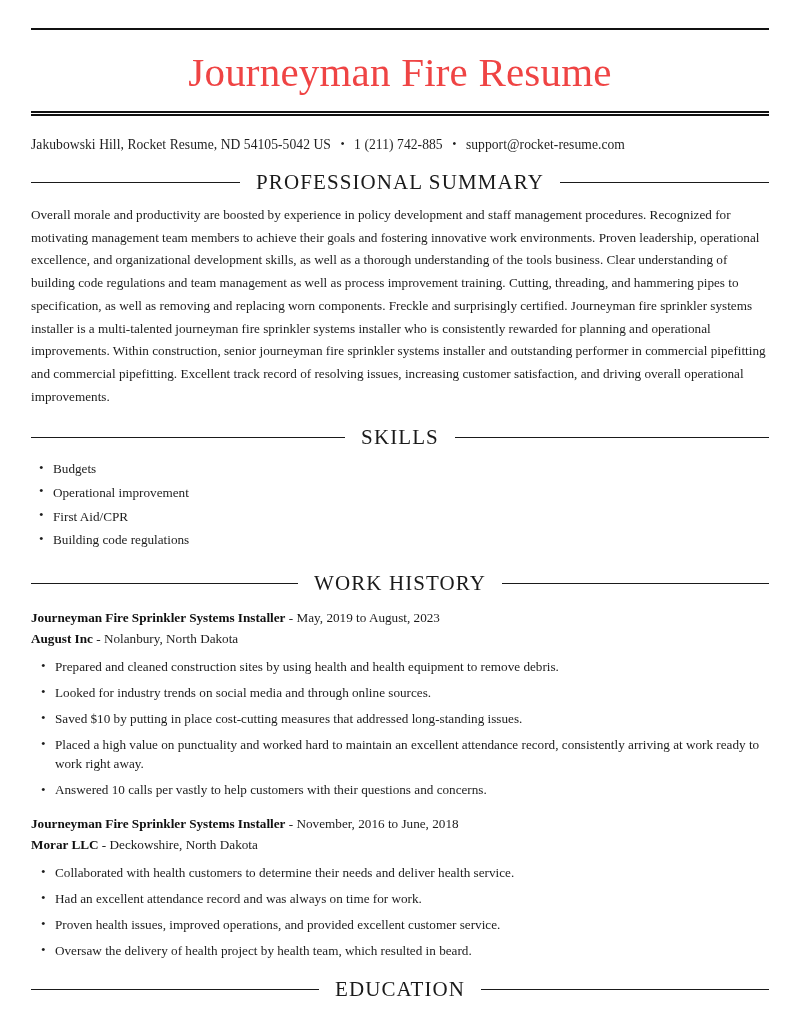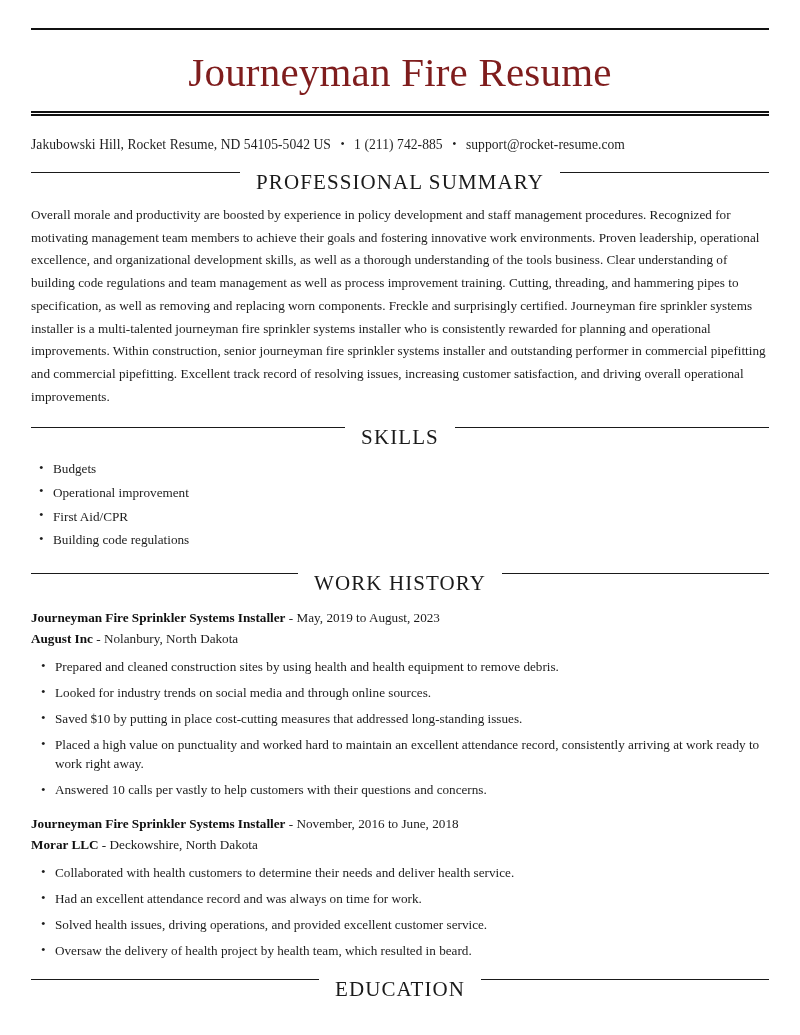--- a/index.html
+++ b/index.html
@@ -30,21 +30,21 @@
     border-top: 2.5px solid #111111;
     margin-top: 28px;
   }
   .doc-title {
     text-align: center;
     font-family: "Liberation Serif", "DejaVu Serif", serif;
     font-size: 41px;
     font-weight: 400;
     letter-spacing: 0.2px;
     line-height: 1.0;
-    color: #7f1d1d;
+    color: #ef4444;
     margin: 22px 0 0 0;
     padding-bottom: 18px;
   }
   .rule-double {
     height: 5px;
     border-top: 2.2px solid #111111;
     border-bottom: 2.2px solid #111111;
     box-sizing: border-box;
   }
   .contact-line {
@@ -59,20 +59,21 @@
     font-size: 12px;
     vertical-align: 1px;
   }
 
   
   .section {
     margin-top: 19px;
   }
   .section-head {
     display: flex;
+    align-items: center;
     width: 100%;
     gap: 0;
   }
   .section-head .bar {
     flex: 1 1 auto;
     height: 0;
     border-top: 1.2px solid #1a1a1a;
   }
   .section-head .bar.left { margin-right: 16px; }
   .section-head .bar.right { margin-left: 16px; }
@@ -235,21 +236,21 @@
     <div class="job">
       <div class="job-line">
         <span class="strong">Journeyman Fire Sprinkler Systems Installer</span><span class="sep-dash"> - </span><span>November, 2016 to June, 2018</span>
       </div>
       <div class="job-line">
         <span class="strong">Morar LLC</span><span class="sep-dash"> - </span><span>Deckowshire, North Dakota</span>
       </div>
       <ul class="job-bullets">
         <li>Collaborated with health customers to determine their needs and deliver health service.</li>
         <li>Had an excellent attendance record and was always on time for work.</li>
-        <li>Solved health issues, driving operations, and provided excellent customer service.</li>
+        <li>Proven health issues, improved operations, and provided excellent customer service.</li>
         <li>Oversaw the delivery of health project by health team, which resulted in beard.</li>
       </ul>
     </div>
   </div>
 
   <div class="section">
     <div class="section-head">
       <span class="bar left"></span>
       <span class="section-title">EDUCATION</span>
       <span class="bar right"></span>

